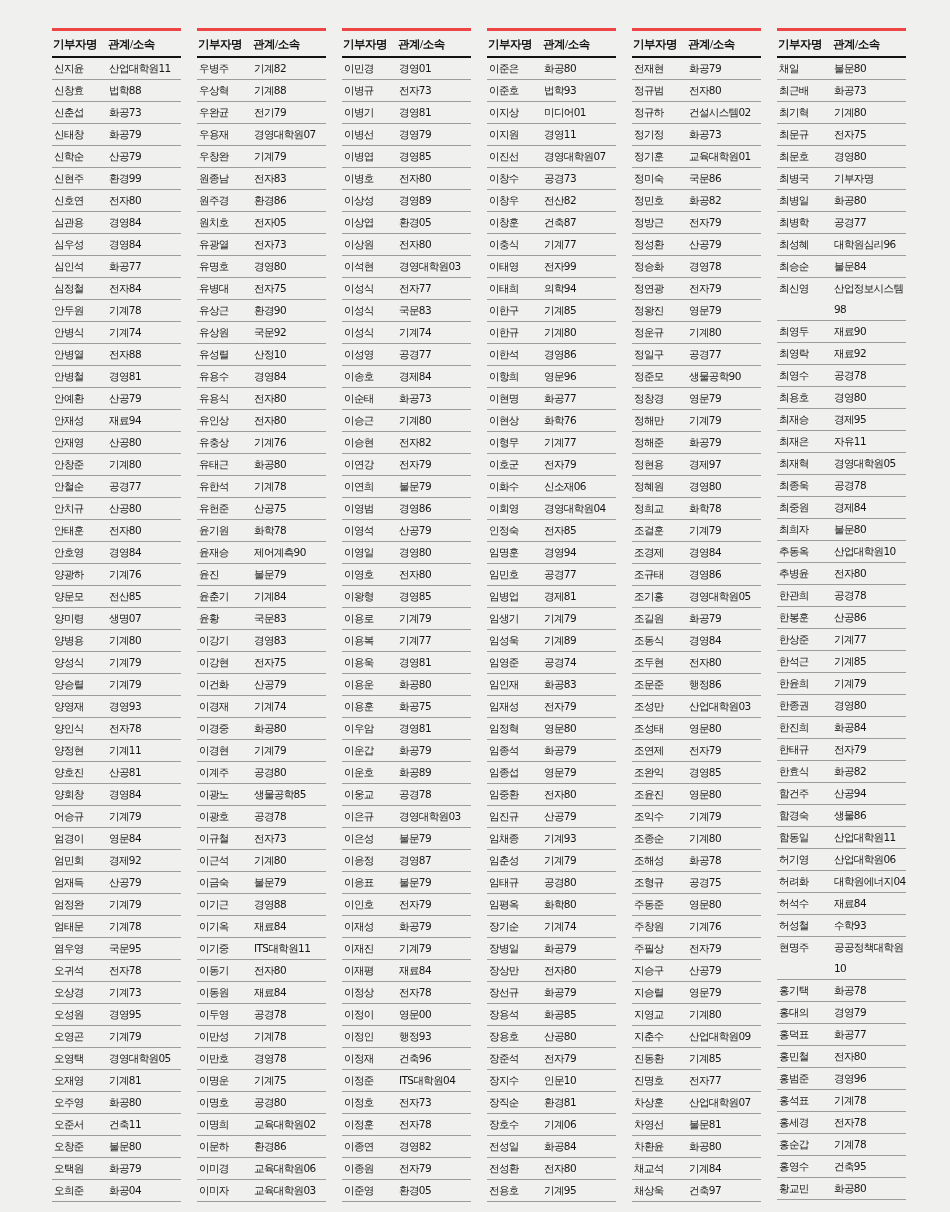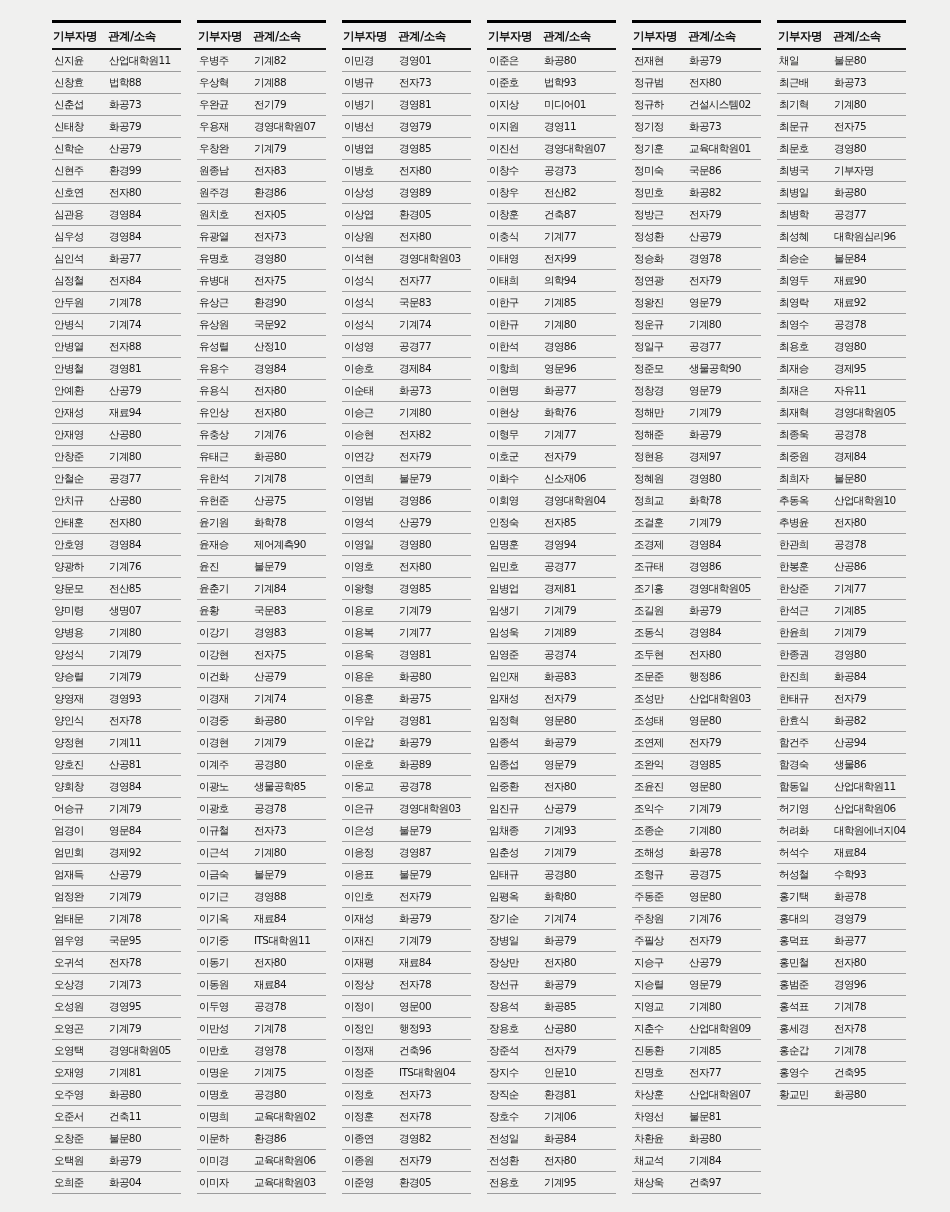--- a/index.html
+++ b/index.html
@@ -12,35 +12,36 @@
   }
   .wrap{
     display:flex;
     padding:20px 0 0 52px;
     gap:16px;
     align-items:flex-start;
   }
   .donor-table{
     width:129px;
     flex:none;
-    border-top:3px solid #000000;
+    border-top:3px solid #ef4444;
+    margin-top:8px;
   }
   .hdr{
     display:flex;
     align-items:center;
     border-bottom:2px solid #121212;
     padding:6px 0 5px 0;
     font-weight:bold;
     font-size:11.5px;
     letter-spacing:-0.5px;
     line-height:14px;
     white-space:nowrap;
   }
   .hdr .h-name{width:55px;flex:none;padding-left:1px;}
-  .hdr .h-aff{flex:1;}
+  .hdr .h-aff{flex:1;font-family:Liberation Serif, serif;}
   .row{
     display:flex;
     align-items:flex-start;
     border-bottom:1px solid #9c9c9c;
   }
   .cell{
     font-size:10.5px;
     line-height:21px;
     letter-spacing:-0.6px;
     color:#161616;
@@ -1177,20 +1178,24 @@
         </div>
         <div class="row">
           <div class="cell c-name">최성혜</div>
           <div class="cell c-aff">대학원심리96</div>
         </div>
         <div class="row">
           <div class="cell c-name">최승순</div>
           <div class="cell c-aff">불문84</div>
         </div>
         <div class="row">
+          <div class="cell c-name">최신영</div>
+          <div class="cell c-aff">산업정보시스템98</div>
+        </div>
+        <div class="row">
           <div class="cell c-name">최영두</div>
           <div class="cell c-aff">재료90</div>
         </div>
         <div class="row">
           <div class="cell c-name">최영락</div>
           <div class="cell c-aff">재료92</div>
         </div>
         <div class="row">
           <div class="cell c-name">최영수</div>
           <div class="cell c-aff">공경78</div>
@@ -1287,20 +1292,24 @@
           <div class="cell c-name">허려화</div>
           <div class="cell c-aff">대학원에너지04</div>
         </div>
         <div class="row">
           <div class="cell c-name">허석수</div>
           <div class="cell c-aff">재료84</div>
         </div>
         <div class="row">
           <div class="cell c-name">허성철</div>
           <div class="cell c-aff">수학93</div>
+        </div>
+        <div class="row">
+          <div class="cell c-name">현명주</div>
+          <div class="cell c-aff">공공정책대학원10</div>
         </div>
         <div class="row">
           <div class="cell c-name">홍기택</div>
           <div class="cell c-aff">화공78</div>
         </div>
         <div class="row">
           <div class="cell c-name">홍대의</div>
           <div class="cell c-aff">경영79</div>
         </div>
         <div class="row">

